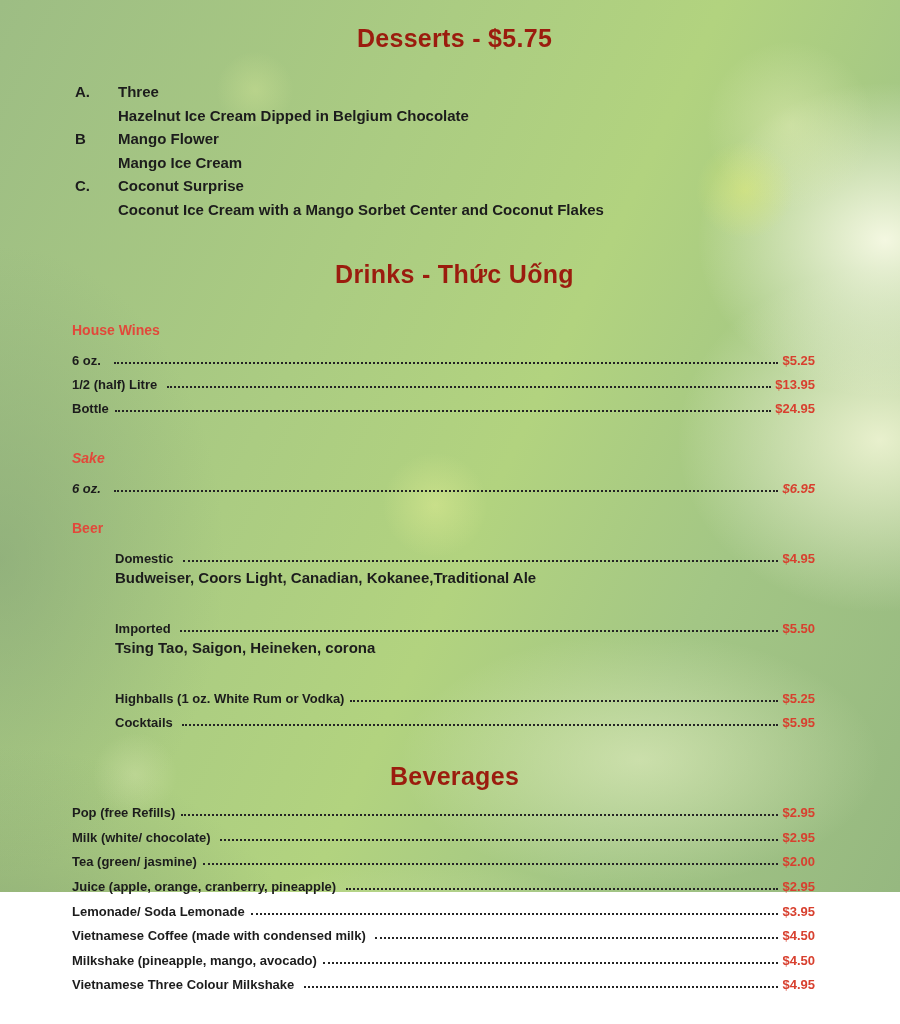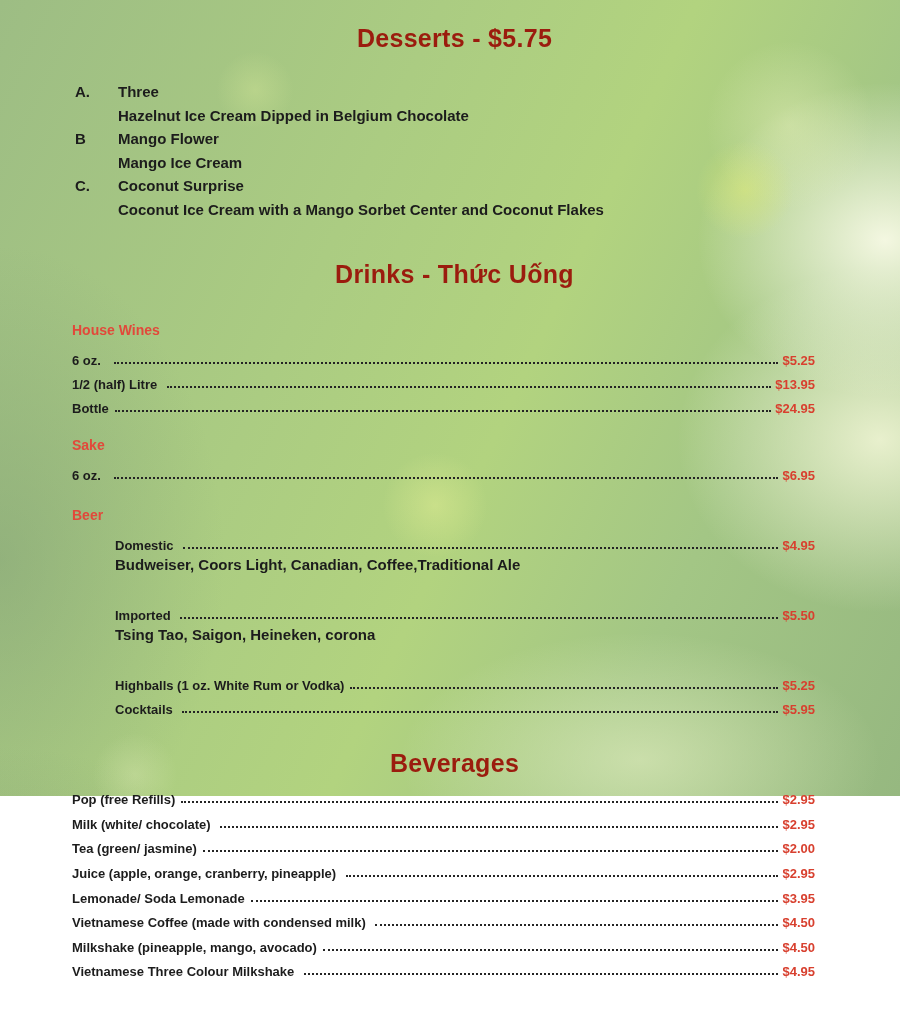--- a/index.html
+++ b/index.html
@@ -3,21 +3,21 @@
 <meta charset="utf-8">
 <style>
   html,body{margin:0;padding:0;}
   body{
     width:900px;height:1024px;overflow:hidden;
     font-family:"Liberation Sans","DejaVu Sans",sans-serif;
     font-weight:bold;
     color:#1c1c1c;
   }
   .menu{
-    position:relative;width:900px;height:796px;box-sizing:border-box;
+    position:relative;width:900px;height:892px;box-sizing:border-box;
     background-color:#a5c683;
     background-image:
       radial-gradient(circle 70px at 745px 190px, rgba(222,234,120,0.55), rgba(222,234,120,0) 70%),
       radial-gradient(circle 120px at 790px 125px, rgba(235,242,190,0.45), rgba(235,242,190,0) 70%),
       radial-gradient(ellipse 250px 210px at 885px 240px, rgba(248,250,230,0.95), rgba(248,250,230,0) 75%),
       radial-gradient(ellipse 270px 230px at 880px 440px, rgba(245,248,218,0.85), rgba(245,248,218,0) 75%),
       radial-gradient(ellipse 320px 170px at 640px 760px, rgba(236,244,202,0.55), rgba(236,244,202,0) 75%),
       radial-gradient(circle 75px at 435px 505px, rgba(230,240,150,0.45), rgba(230,240,150,0) 70%),
       radial-gradient(circle 60px at 135px 775px, rgba(205,224,165,0.5), rgba(205,224,165,0) 70%),
       radial-gradient(circle 55px at 255px 90px, rgba(218,234,155,0.35), rgba(218,234,155,0) 70%),
@@ -31,21 +31,21 @@
     text-align:center;font-size:25px;line-height:32px;color:#9b1c0e;
     letter-spacing:0.3px;padding-left:22px;
   }
   .dessert-list{margin-top:26px;font-size:15px;line-height:23.6px;}
   .d-line{display:flex;}
   .d-letter{width:43px;flex:0 0 43px;padding-left:3px;}
   .drinks-heading{margin-top:36px;}
   .sec-heading{font-size:14px;line-height:20px;color:#e2483a;}
   .sec{margin-top:0;}
   .mt30{margin-top:30px;}
-  .mt21{margin-top:19px;}
+  .mt21{margin-top:32px;font-style:italic;}
   .mt22{margin-top:22px;}
   .mt27{margin-top:27px;}
   .rows{margin-top:4px;}
   .row{display:flex;align-items:flex-end;height:24px;font-size:13px;}
   .row .nm{white-space:pre;}
   .leader{flex:1 1 auto;border-bottom:2px dotted #242424;margin:0 4px 4px 6px;min-width:10px;}
   .pr{color:#d8402f;white-space:pre;}
   .indent{margin-left:43px;}
   .note{font-size:15px;line-height:24px;margin-left:43px;}
   .gap-blank{height:22px;}
@@ -121,21 +121,21 @@
     </div>
 
     <div class="sec mt22">
       <div class="sec-heading">Beer</div>
       <div class="rows">
         <div class="row indent">
           <span class="nm">Domestic </span>
           <span class="leader"></span>
           <span class="pr">$4.95</span>
         </div>
-        <div class="note">Budweiser, Coors Light, Canadian, Coffee,Traditional Ale</div>
+        <div class="note">Budweiser, Coors Light, Canadian, Kokanee,Traditional Ale</div>
         <div class="gap-blank"></div>
         <div class="row indent">
           <span class="nm">Imported </span>
           <span class="leader"></span>
           <span class="pr">$5.50</span>
         </div>
         <div class="note">Tsing Tao, Saigon, Heineken, corona</div>
         <div class="gap-blank"></div>
         <div class="row indent">
           <span class="nm">Highballs (1 oz. White Rum or Vodka)</span>

